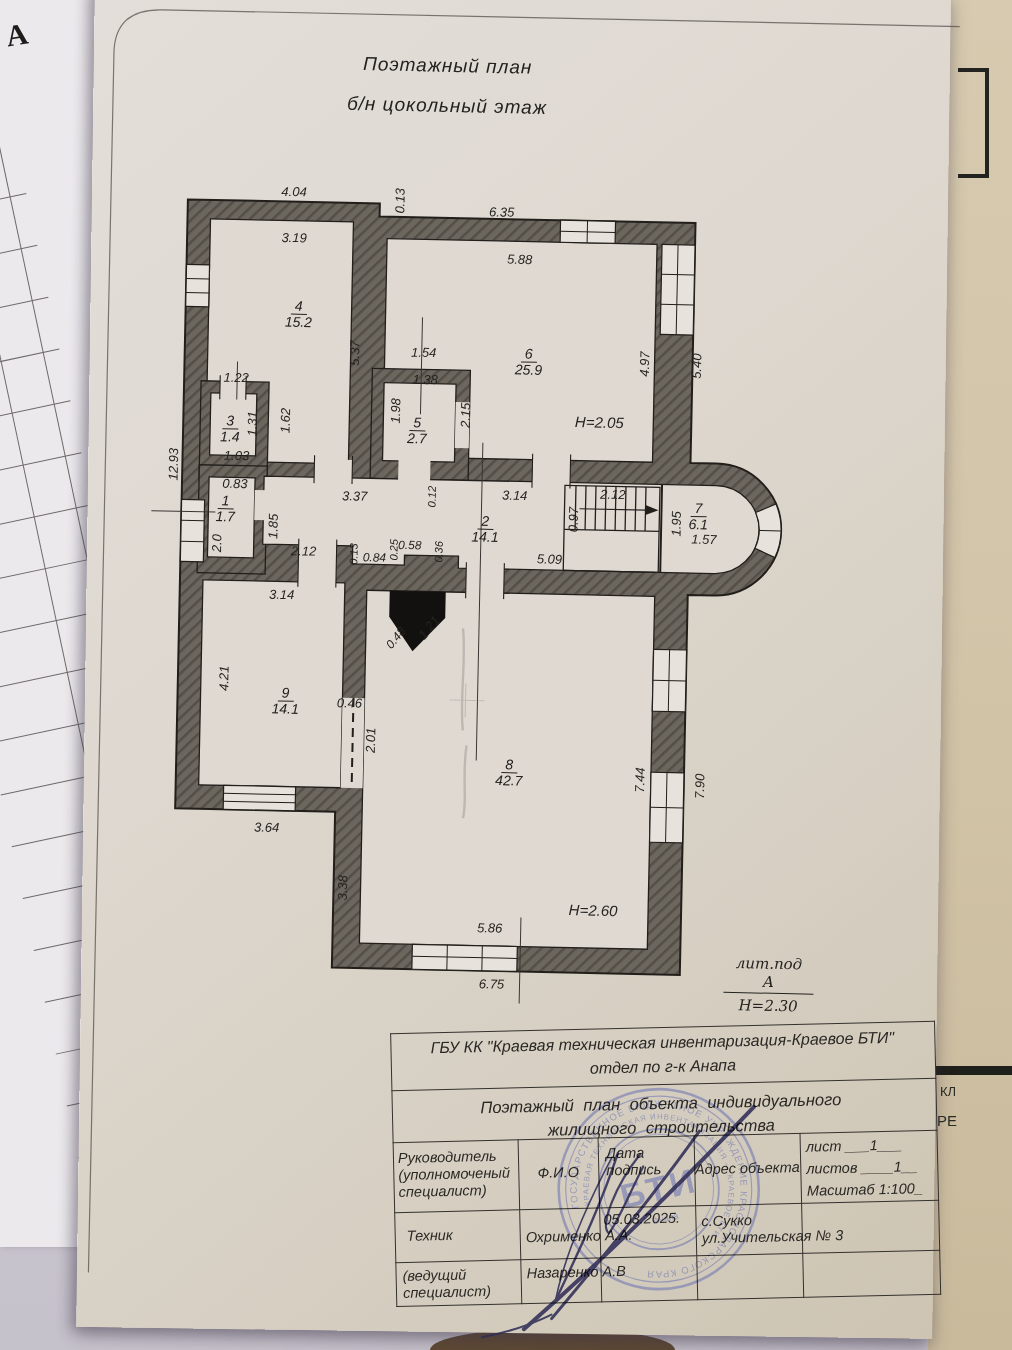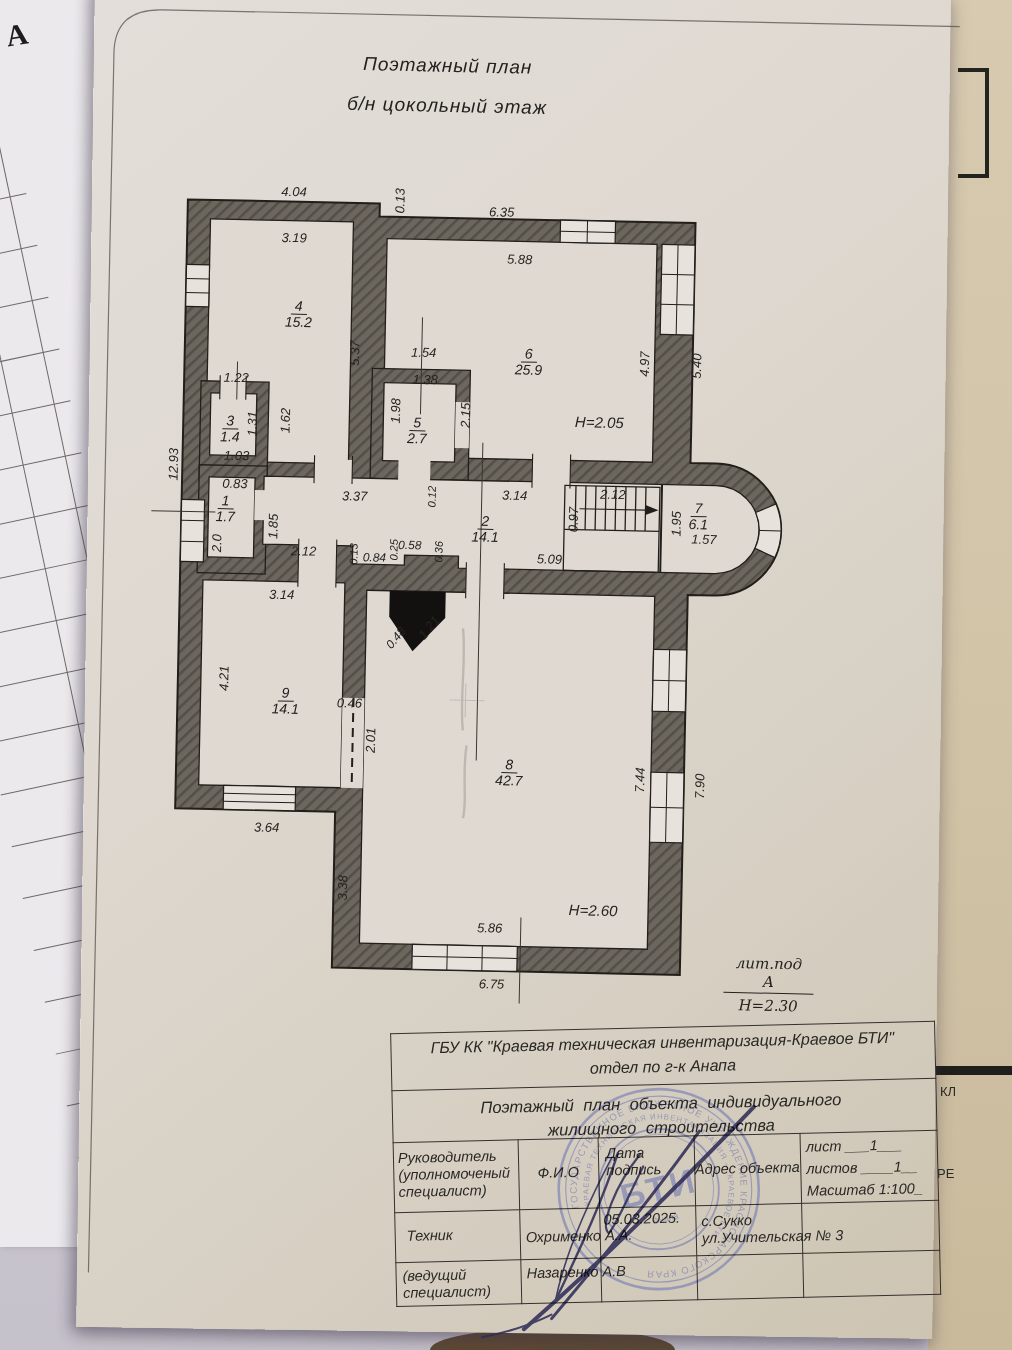--- a/index.html
+++ b/index.html
@@ -16,21 +16,21 @@
   .lp-letter{left:6px;top:18px;font-family:"Liberation Serif",serif;font-size:30px;
              font-weight:bold;color:#1d1d1b;transform:rotate(-9deg);}
   .wood{left:48px;top:0;width:50px;height:52px;background:#ab8c55;
         clip-path:polygon(12% 0,100% 0,48% 100%);}
   
   .tanpage{left:928px;top:0;width:84px;height:1350px;
            background:linear-gradient(180deg,#d7cab0 0%,#d2c4a7 50%,#c9ba9c 100%);}
   .bracket{left:30px;top:68px;width:27px;height:102px;border:4px solid #23231f;border-left:none;}
   .tan-bar{left:8px;top:1066px;width:76px;height:9px;background:#1f1f1b;}
   .tan-t1{left:12px;top:1084px;font-size:13px;color:#2a2a26;}
-  .tan-t2{left:9px;top:1166px;font-size:13px;color:#2a2a26;text-align:center;}
+  .tan-t2{left:9px;top:1112px;font-size:15px;color:#2a2a26;text-align:center;}
   
   .sheet{left:95px;top:-18px;width:856px;height:1345px;transform:rotate(.8deg);
          transform-origin:top left;
          background:linear-gradient(140deg,#e3ded9 0%,#ded8d0 40%,#d6cfc2 72%,#cdc4b2 100%);
          box-shadow:-6px 4px 14px rgba(70,60,80,.35),0 8px 18px rgba(60,50,70,.35);}
   .blob{left:430px;top:1328px;width:245px;height:44px;background:#5f4a33;border-radius:50%;}
   
   .planwrap{left:0;top:0;width:1012px;height:1350px;transform:rotate(1.2deg);
             transform-origin:450px 580px;}
   .title1,.title2{font-style:italic;color:#242220;letter-spacing:1px;white-space:nowrap;

